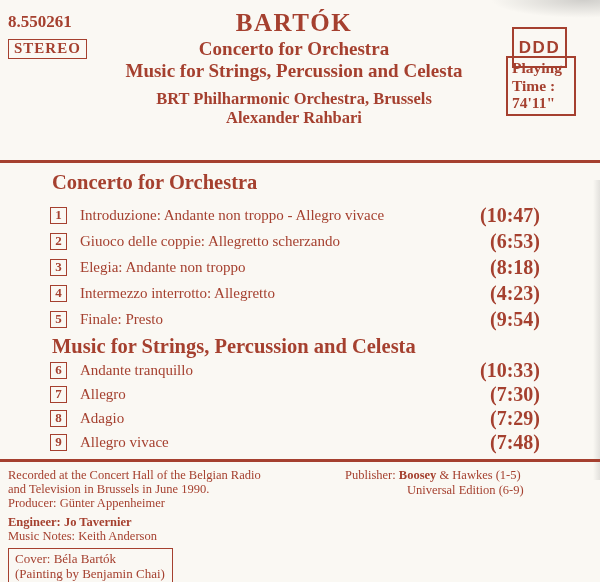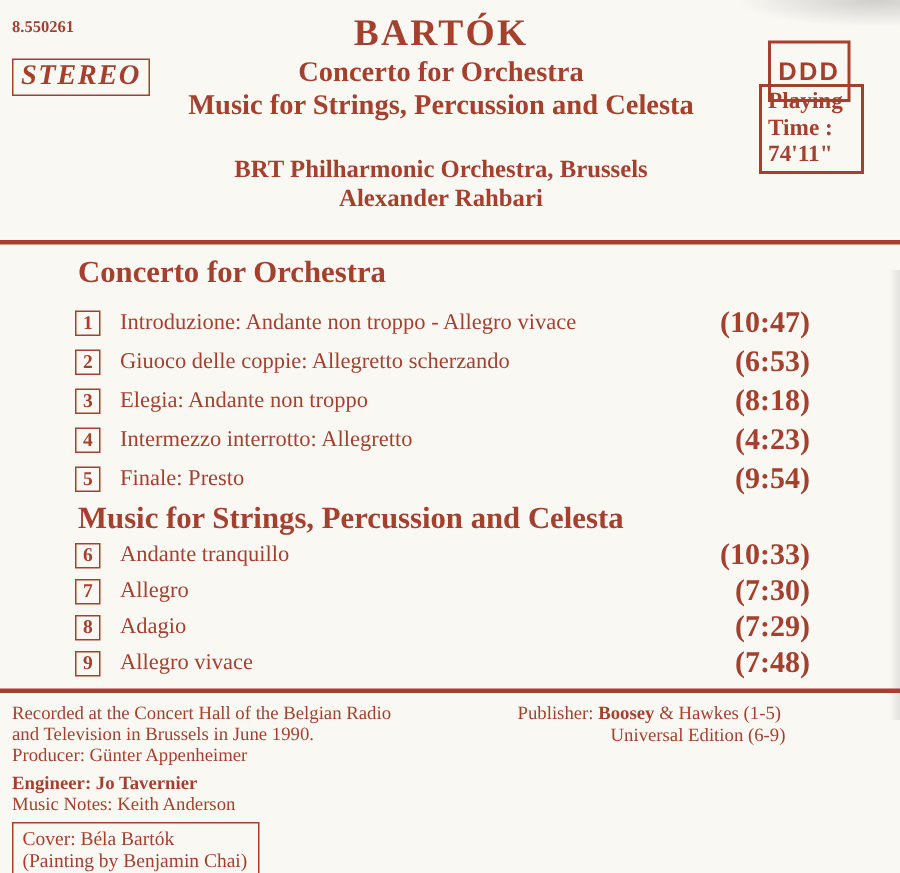--- a/index.html
+++ b/index.html
@@ -22,32 +22,32 @@
     background: radial-gradient(ellipse at 85% 0%, rgba(110,110,110,.30), rgba(110,110,110,0) 70%);
     pointer-events: none;
   }
   .edge-shade {
     position: absolute; top: 180px; right: 0; width: 7px; height: 300px;
     background: linear-gradient(to left, rgba(120,120,120,.18), rgba(120,120,120,0));
     pointer-events: none;
   }
 
   
-  .catalog { position: absolute; left: 8px; top: 12px; font-size: 11px; font-weight: bold; }
+  .catalog { position: absolute; left: 8px; top: 12px; font-size: 17px; font-weight: bold; }
   .stereo-box {
     position: absolute; left: 8px; top: 39px;
     border: 1.5px solid var(--accent);
     padding: 0 5px 1px 5px;
-    font-size: 19px; font-weight: bold; letter-spacing: 1px; font-style: italic;
+    font-size: 15px; font-weight: bold; letter-spacing: 1px;
   }
   .title-block { position: absolute; left: 0; top: 9px; width: 588px; text-align: center; }
   .composer { font-size: 25px; font-weight: bold; letter-spacing: 1.5px; line-height: 27px; }
   .work { font-size: 19px; font-weight: bold; line-height: 22px; }
   .work-first { margin-top: 2px; }
-  .performers { margin-top: 21px; font-size: 16.5px; font-weight: bold; line-height: 19px; }
+  .performers { margin-top: 7px; font-size: 16.5px; font-weight: bold; line-height: 19px; }
 
   .ddd-box {
     position: absolute; left: 512px; top: 27px; width: 55px; height: 41px;
     border: 2px solid var(--accent);
     display: flex; align-items: center; justify-content: center;
     font-family: "Liberation Sans", sans-serif;
     font-size: 17px; font-weight: bold; letter-spacing: 1.5px;
   }
   .pt-box {
     position: absolute; left: 506px; top: 56px; width: 70px;

